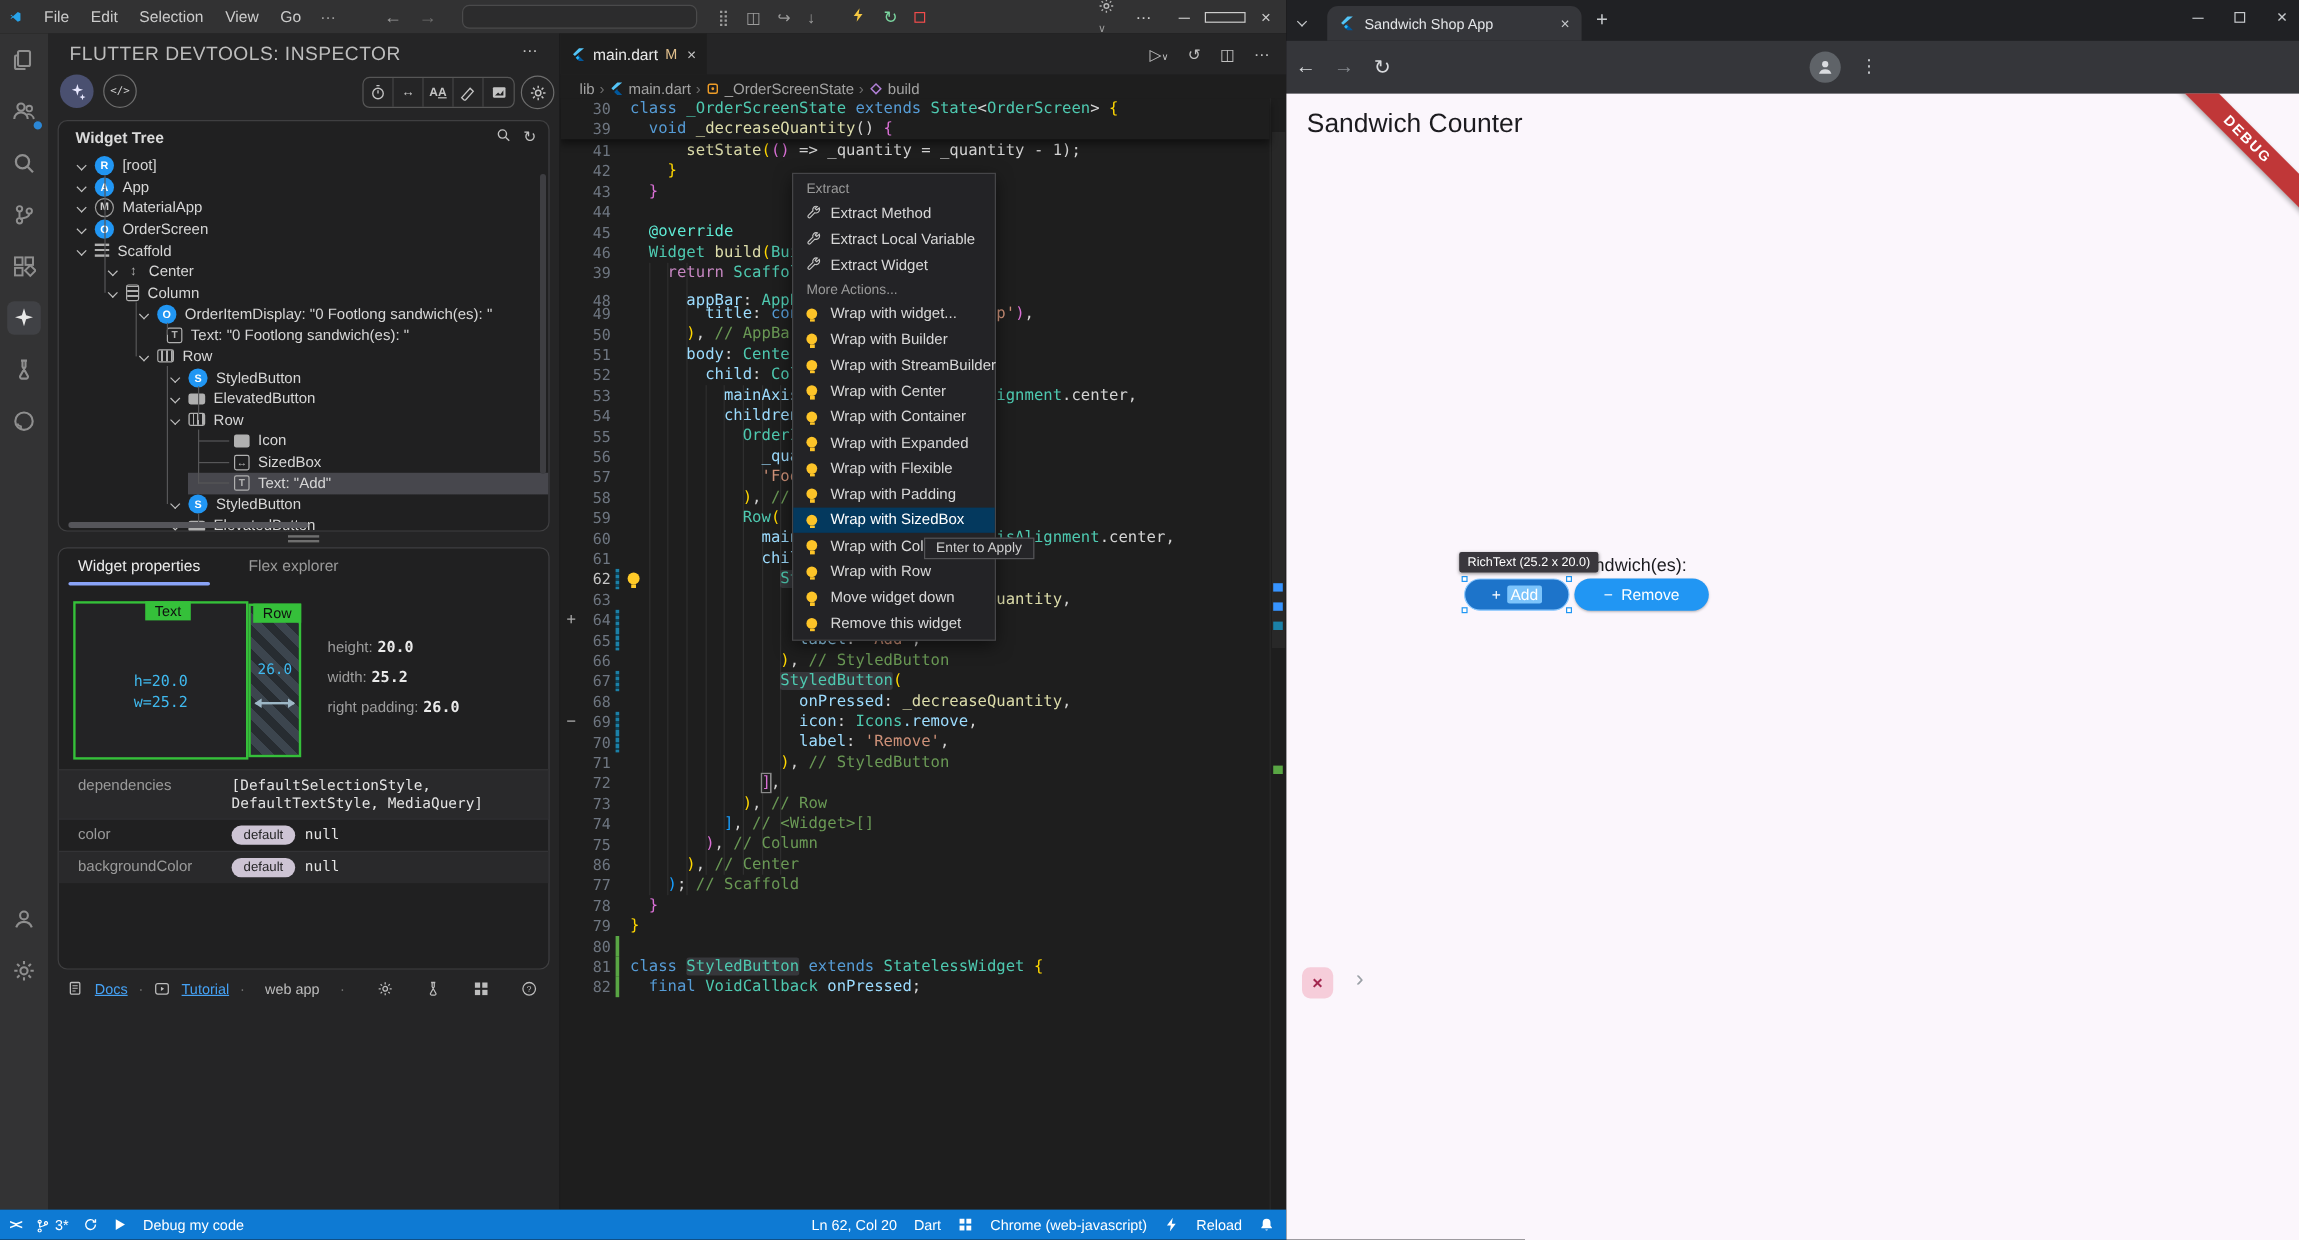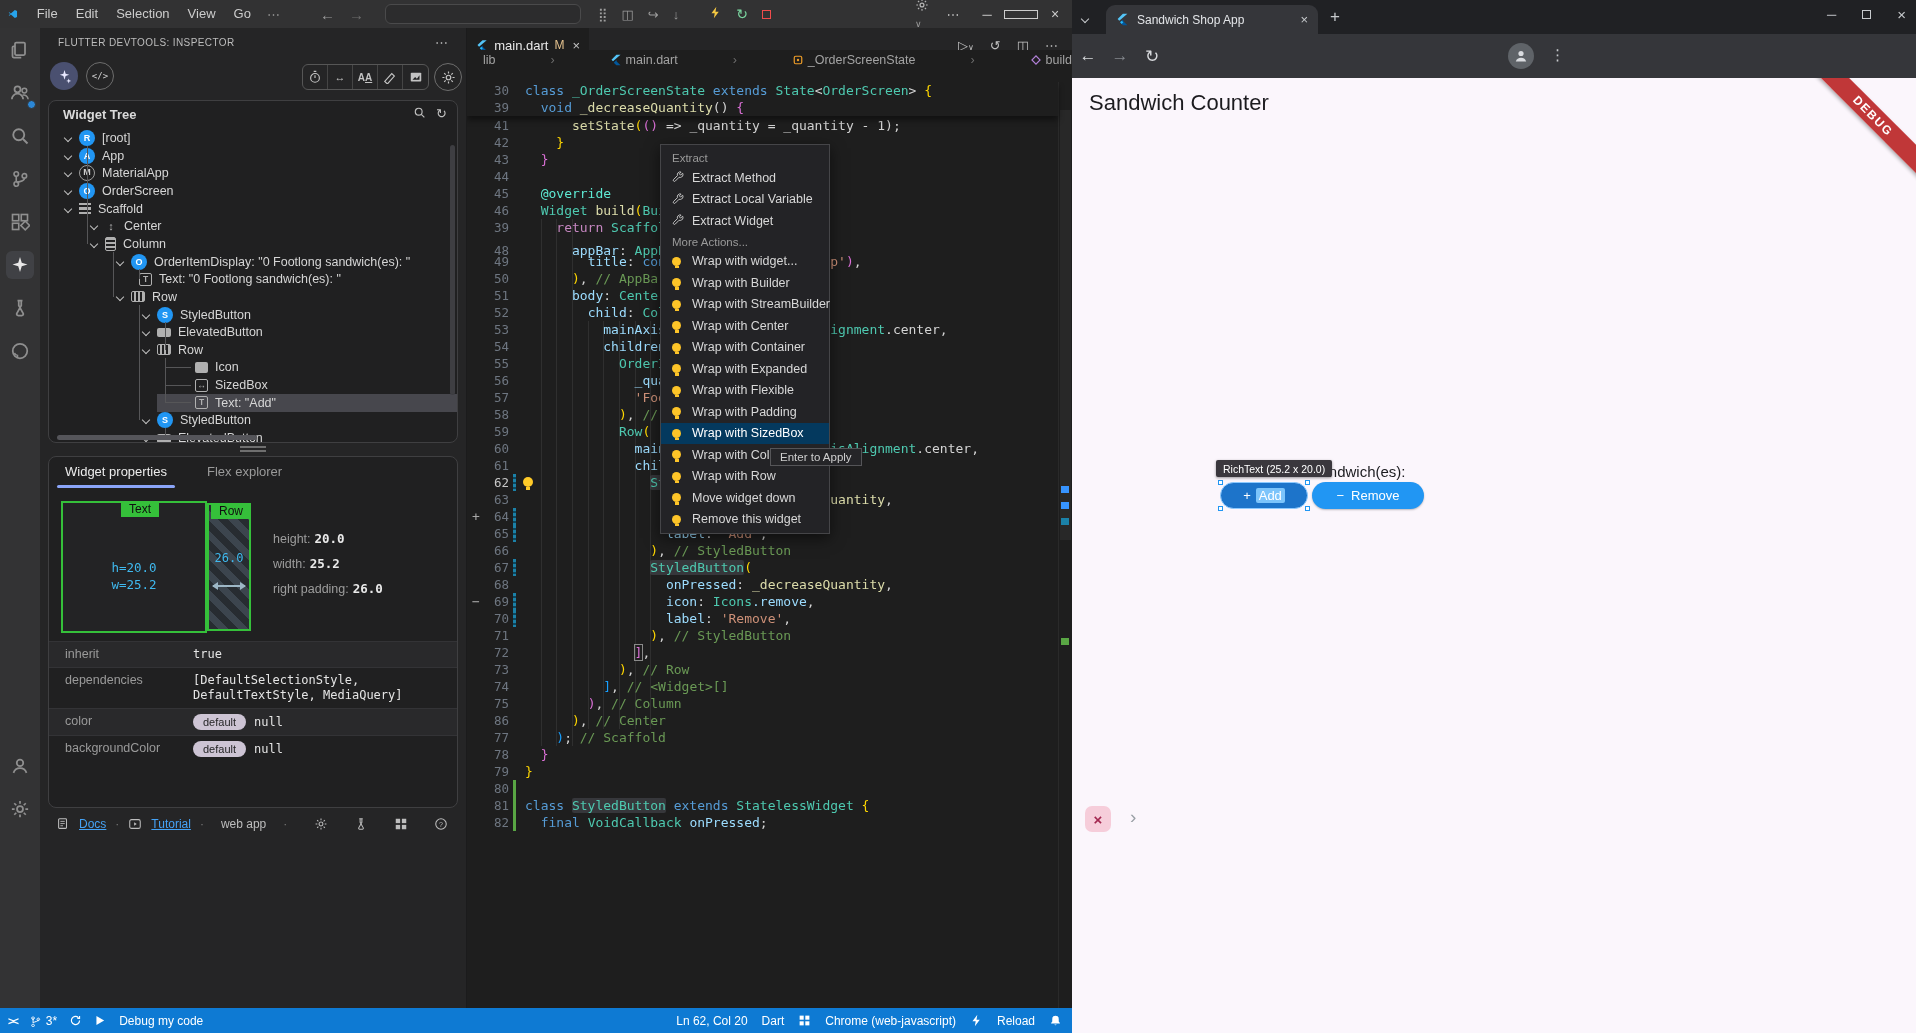--- a/index.html
+++ b/index.html
@@ -16,21 +16,21 @@
   .sqr { display:inline-block; width:9px; height:9px; border:1.2px solid #ccc; }
   #vs-main { position:absolute; left:0; top:28px; right:0; bottom:25px; }
   
   #activitybar { position:absolute; left:0; top:0; width:40px; bottom:0; background:#333334; }
   .act-ico { position:absolute; left:6px; width:28px; height:28px; color:#8f8f8f; display:flex; align-items:center; justify-content:center; border-radius:6px; }
   .act-ico svg { width:20px; height:20px; }
   .act-ico.active { background:#55585e66; color:#e8e8e8; }
   .act-badge { position:absolute; right:-2px; bottom:-2px; width:9px; height:9px; border-radius:50%; background:#2b87d6; border:1px solid #333; }
   
   #sidebar { position:absolute; left:40px; top:0; width:427px; bottom:0; background:#252526; border-right:1px solid #1b1b1c; }
-  #dv-header { position:absolute; left:18px; top:9px; font-size:10px; color:#bdbdbd; letter-spacing:.4px; }
+  #dv-header { position:absolute; left:18px; top:9px; font-size:16px; color:#bdbdbd; letter-spacing:.4px; }
   #dv-header-dots { position:absolute; right:18px; top:7px; color:#c0c0c0; font-size:13px; }
   .round-btn { position:absolute; width:28px; height:28px; border-radius:50%; display:flex; align-items:center; justify-content:center; }
   #btn-wand { left:10px; top:34px; background:#4a5070; color:#e8e8ff; }
   #btn-code { left:46px; top:34px; border:1px solid #6d6d6d; color:#cfcfcf; font-size:9px; font-family:"DejaVu Sans Mono",monospace; }
   #tool-group { position:absolute; right:37px; top:36px; height:26px; border:1px solid #565656; border-radius:6px; display:flex; align-items:center; color:#c3c3c3; }
   #tool-group .tg { width:25px; text-align:center; font-size:11px; border-right:1px solid #454545; height:100%; display:flex; align-items:center; justify-content:center; }
   #tool-group .tg:last-child { border-right:none; }
   #tool-group svg { width:14px; height:14px; }
   #btn-gear { right:4px; top:35px; border:1px solid #6d6d6d; color:#c3c3c3; }
   #btn-gear svg { width:15px; height:15px; }
@@ -81,21 +81,21 @@
   #dv-footer a { color:#45a2f5; text-decoration:underline; }
   #dv-footer svg { width:14px; height:14px; color:#bdbdbd; }
   .dotsep { color:#7a7a7a; }
   
   #editor { position:absolute; left:467px; top:0; right:0; bottom:0; background:#1e1e1e; }
   #tabbar { position:absolute; left:0; top:0; right:0; height:34px; background:#252526; display:flex; }
   #etab { width:122px; height:34px; background:#1e1e1e; display:flex; align-items:center; gap:6px; padding:0 9px; font-size:13px; color:#e8e8e8; }
   #etab .gitm { color:#e2c08d; font-size:12px; }
   #etab .close { color:#c5c5c5; font-size:13px; margin-left:2px; }
   #ed-actions { margin-left:auto; display:flex; align-items:center; gap:16px; padding-right:14px; color:#c0c0c0; font-size:13px; }
-  #crumbs { position:absolute; left:0; top:22px; right:0; height:20px; display:flex; align-items:center; gap:4px; padding-left:16px; font-size:12.5px; color:#a3a3a3; background:#1e1e1e;justify-content:space-between; }
+  #crumbs { position:absolute; left:0; top:36px; right:0; height:20px; display:flex; align-items:center; gap:4px; padding-left:16px; font-size:12.5px; color:#a3a3a3; background:#1e1e1e; }
   #crumbs .sep { color:#6d6d6d; }
   #crumbs svg { width:12px; height:12px; }
   #codewrap { position:absolute; left:0; top:54px; right:0; bottom:0; overflow:hidden; font-family:"DejaVu Sans Mono",monospace; font-size:13px; }
   .code-line { position:absolute; left:0; right:14px; height:17px; line-height:17px; white-space:pre; }
   .code-line .pre { position:absolute; left:4px; width:10px; color:#a8a8a8; text-align:center; }
   .code-line .ln { position:absolute; left:12px; width:30px; text-align:right; color:#6e7681; font-size:12.5px; }
   .code-line .gmark { position:absolute; left:46px; top:0; width:3px; height:17px; }
   .code-line .gmark.mod { background:repeating-linear-gradient(180deg,#1b81a8 0 3px,#0e465c 3px 5px); }
   .code-line .gmark.add { background:#59a644; }
   .code-line .src { position:absolute; left:58px; }
@@ -421,24 +421,20 @@
           <div class="viz-dim"><span>h=20.0</span><br><span>w=25.2</span></div>
         </div>
         <div id="viz-row">
           <span class="viz-tab" style="left:2px;">Row</span>
           <div id="viz-gap">26.0</div>
           <div id="viz-arrow"></div>
         </div>
         <div id="viz-facts"></div>
         <div id="prop-rows">
             <div class="prop-row">
-              <span class="prop-name">inherit</span>
-              <span class="prop-val">true</span>
-            </div>
-            <div class="prop-row">
               <span class="prop-name">dependencies</span>
               <span class="prop-val">[DefaultSelectionStyle, DefaultTextStyle, MediaQuery]</span>
             </div>
             <div class="prop-row">
               <span class="prop-name">color</span>
               <span class="prop-val"><span class="chip">default</span>null</span>
             </div>
             <div class="prop-row">
               <span class="prop-name">backgroundColor</span>
               <span class="prop-val"><span class="chip">default</span>null</span>

